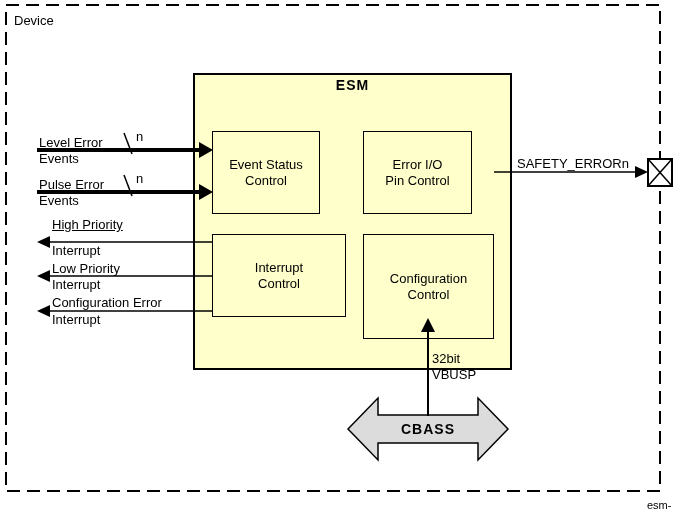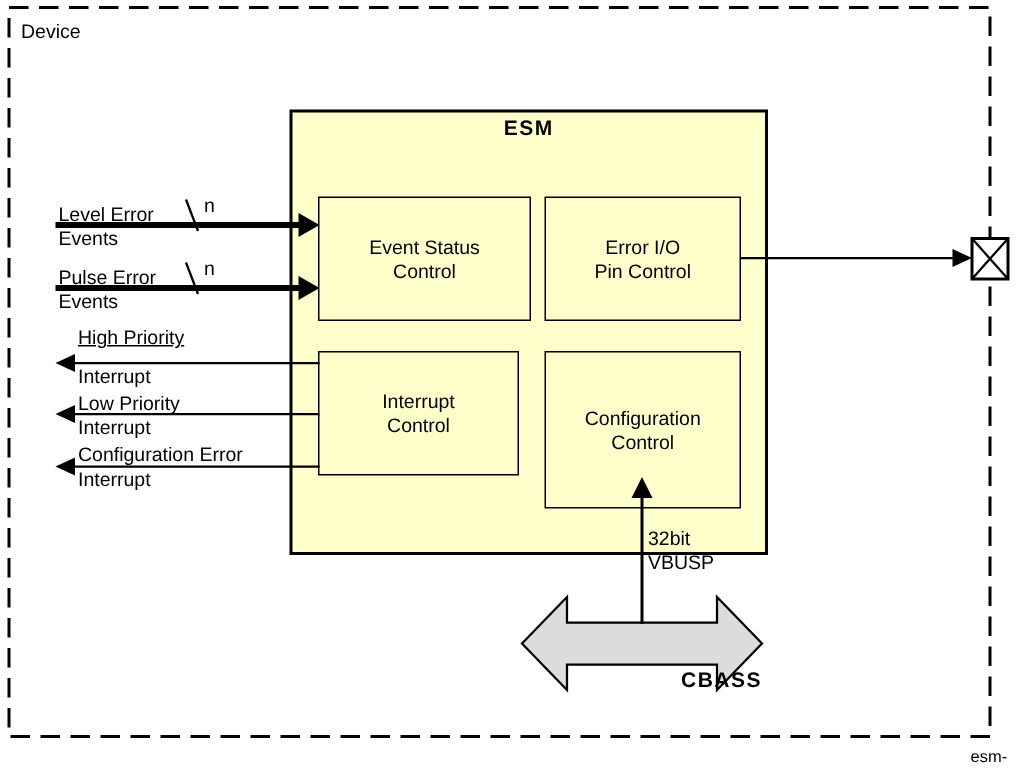--- a/index.html
+++ b/index.html
@@ -36,31 +36,30 @@
   .blk{
     position:absolute;
     background:#FFFFCC;
     border:1.5px solid #000;
     box-sizing:border-box;
     display:flex;flex-direction:column;
     align-items:center;justify-content:center;
     font-size:13px;line-height:16px;
     text-align:center;
   }
-  .blk-event{left:212px;top:131px;width:142px;height:83px;}
-  .blk-errio{left:363px;top:131px;width:131px;height:83px;}
+  .blk-event{left:212px;top:131px;width:108px;height:83px;}
+  .blk-errio{left:363px;top:131px;width:109px;height:83px;}
   .blk-int{left:212px;top:234px;width:134px;height:83px;}
   .blk-cfg{left:363px;top:234px;width:131px;height:105px;}
   .cbass-lbl{
     position:absolute;
     left:348px;top:421px;width:160px;
-    text-align:right;
+    text-align:center;
     font-size:14px;font-weight:bold;
     letter-spacing:1px;
-    margin-top:24px;
   }
   .fig-id{
     position:absolute;
     left:647px;top:499px;
     font-size:11px;line-height:12px;
   }
   svg.layer{
     position:absolute;left:0;top:0;
     pointer-events:none;
   }
@@ -135,20 +134,21 @@
 
   <div class="lbl" style="left:52px;top:217px;text-decoration:underline;">High Priority</div>
   <div class="lbl" style="left:52px;top:243px;">Interrupt</div>
 
   <div class="lbl" style="left:52px;top:261px;">Low Priority</div>
   <div class="lbl" style="left:52px;top:277px;">Interrupt</div>
 
   <div class="lbl" style="left:52px;top:295px;">Configuration Error</div>
   <div class="lbl" style="left:52px;top:312px;">Interrupt</div>
 
+  <div class="lbl" style="left:517px;top:156px;">SAFETY_ERRORn</div>
 
   <div class="lbl" style="left:432px;top:351px;text-align:right;">32bit</div>
   <div class="lbl" style="left:432px;top:367px;">VBUSP</div>
 
   <div class="cbass-lbl">CBASS</div>
 
   <div class="fig-id">esm-006</div>
 </div>
 
 </body></html>

